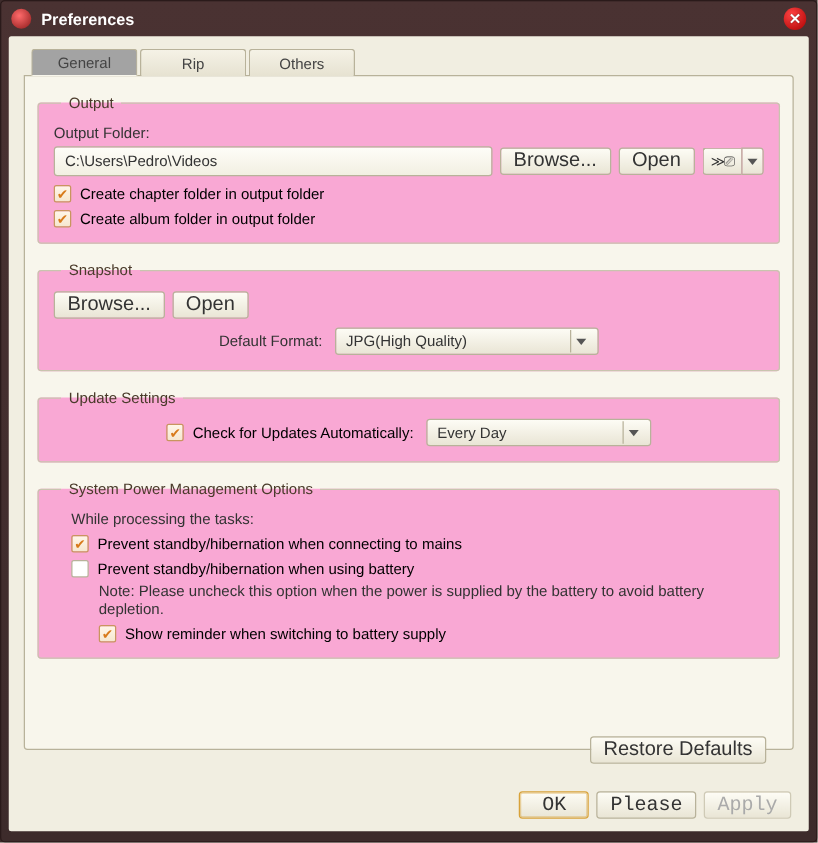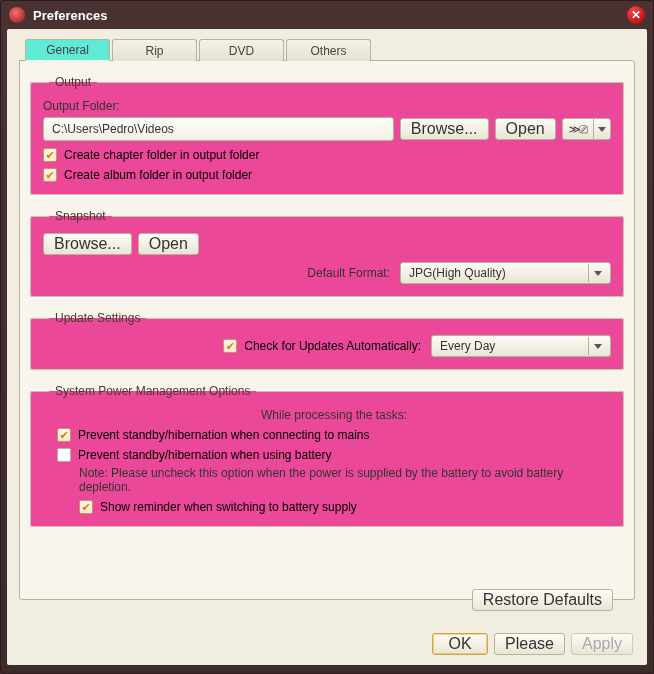--- a/index.html
+++ b/index.html
@@ -64,38 +64,38 @@
   border-bottom: none;
   border-radius: 3px 3px 0 0;
   background: linear-gradient(#f5f2e6, #e6e2d1);
   display: flex; align-items: center; justify-content: center;
   cursor: pointer;
   margin-right: 2px;
   font-size: 12px;
   color: #444;
 }
 .tab.active {
-  background: #5eead4;
+  background: #a3a3a3;
   border-bottom: 1px solid #f8f6ec;
   position: relative;
   z-index: 2;
 }
 .tabpanel {
   border: 1px solid #b8b29a;
   background: #f8f6ec;
   border-radius: 0 3px 3px 3px;
   padding: 14px 10px 10px 10px;
   min-height: 540px;
 }
 fieldset.group {
   border: 1px solid #c9c4ae;
   border-radius: 3px;
   margin-bottom: 14px;
   padding: 10px 12px 12px 12px;
-  background: #ec4899;
+  background: #f9a8d4;
 }
 fieldset.group legend {
   padding: 0 6px;
   font-size: 12px;
   color: #4a3a2a;
   margin-left: 6px;
 }
 .label { color: #333; margin-bottom: 4px; font-size: 12px; }
 .row { display: flex; align-items: center; gap: 6px; margin-bottom: 7px; }
 .row:last-child { margin-bottom: 0; }
@@ -145,49 +145,49 @@
   color: #d87a1a;
   font-size: 11px;
   cursor: pointer;
   flex-shrink: 0;
 }
 .chk.unchecked {
   background: #fff;
   border-color: #b8b29a;
   color: transparent;
 }
-.between { display: flex; align-items: center; justify-content: flex-end; gap: 10px; }
+.between { display: flex; align-items: center; justify-content: center; gap: 10px; }
 .select {
   height: 22px;
   border: 1px solid #b8b29a;
   border-radius: 3px;
   background: linear-gradient(#fdfcf5, #e9e5d5);
   display: flex; align-items: center;
   padding: 0 4px 0 8px;
   font-size: 12px;
   color: #333;
   cursor: pointer;
 }
 .select .sel-text { flex: 1; }
 .select .sel-arrow {
   width: 18px; height: 18px;
   border-left: 1px solid #b8b29a;
   margin-left: 6px;
   display: flex; align-items: center; justify-content: center;
 }
 .note { color: #333; font-size: 12px; margin-top: 4px; margin-left: 22px; }
-.indent { margin-left: 14px; text-align: center; }
+.indent { margin-left: 14px; }
 .footer {
   position: absolute;
   bottom: 10px;
   right: 14px;
   display: flex;
   gap: 6px;
 }
-.footer .btn { min-width: 56px; }
+.footer .btn { min-width: 56px; font-family: Liberation Mono, monospace; }
 .restore-row {
   position: absolute;
   right: 34px;
   bottom: 54px;
 }
 .btn.default { border-color: #d8a23a; box-shadow: 0 0 0 1px rgba(216,162,58,.45) inset; }
 .btn.disabled { color: #aaa; border-color: #cfcab6; cursor: default; }
 .tri-down {
   width: 0; height: 0;
   border-left: 4px solid transparent;
@@ -203,21 +203,20 @@
   <div class="titlebar">
     <div class="app-icon"></div>
     <div class="title">Preferences</div>
     <div class="close-btn">✕</div>
   </div>
 
   <div class="client">
     <div class="tabs">
       <div class="tab active">General</div>
       <div class="tab">Rip</div>
-      <div class="tab">DVD</div>
       <div class="tab">Others</div>
     </div>
 
     <div class="tabpanel">
 
       <fieldset class="group">
         <legend>Output</legend>
         <div class="label">Output Folder:</div>
         <div class="row">
           <input class="text-input" style="max-width: 360px;" value="C:\Users\Pedro\Videos">

